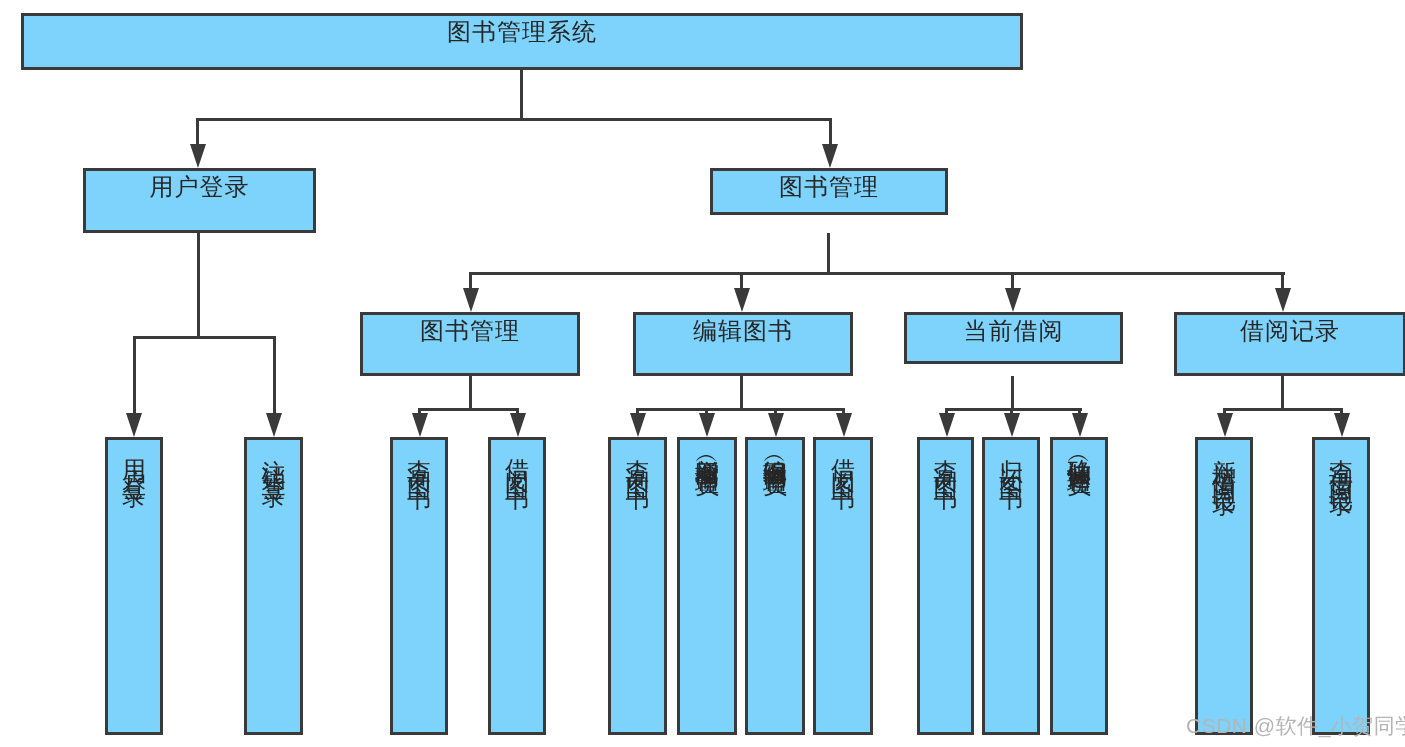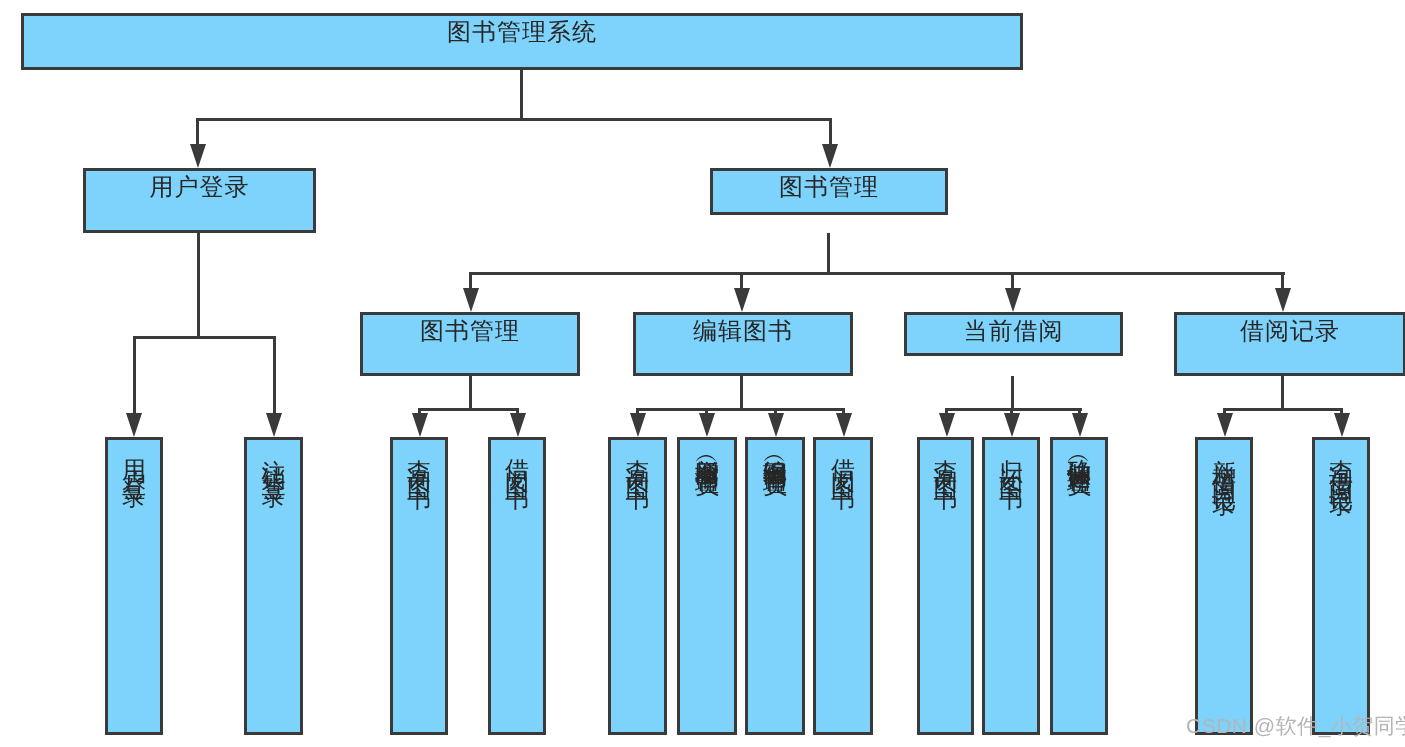--- a/index.html
+++ b/index.html
@@ -72,21 +72,21 @@
   </div>
 
   <div class="box h" style="left:360px;top:312px;width:220px;height:64px;">
     <span>图书管理</span>
   </div>
 
   <div class="box h" style="left:633px;top:312px;width:220px;height:64px;">
     <span>编辑图书</span>
   </div>
 
-  <div class="box h" style="left:904px;top:312px;width:219px;height:44px;">
+  <div class="box h" style="left:904px;top:312px;width:219px;height:52px;">
     <span>当前借阅</span>
   </div>
 
   <div class="box h" style="left:1174px;top:312px;width:232px;height:64px;">
     <span>借阅记录</span>
   </div>
 
   <div class="box leaf" style="left:105px;top:437px;width:58px;height:298px;">
     <span class="ls4">用户登录</span>
   </div>

